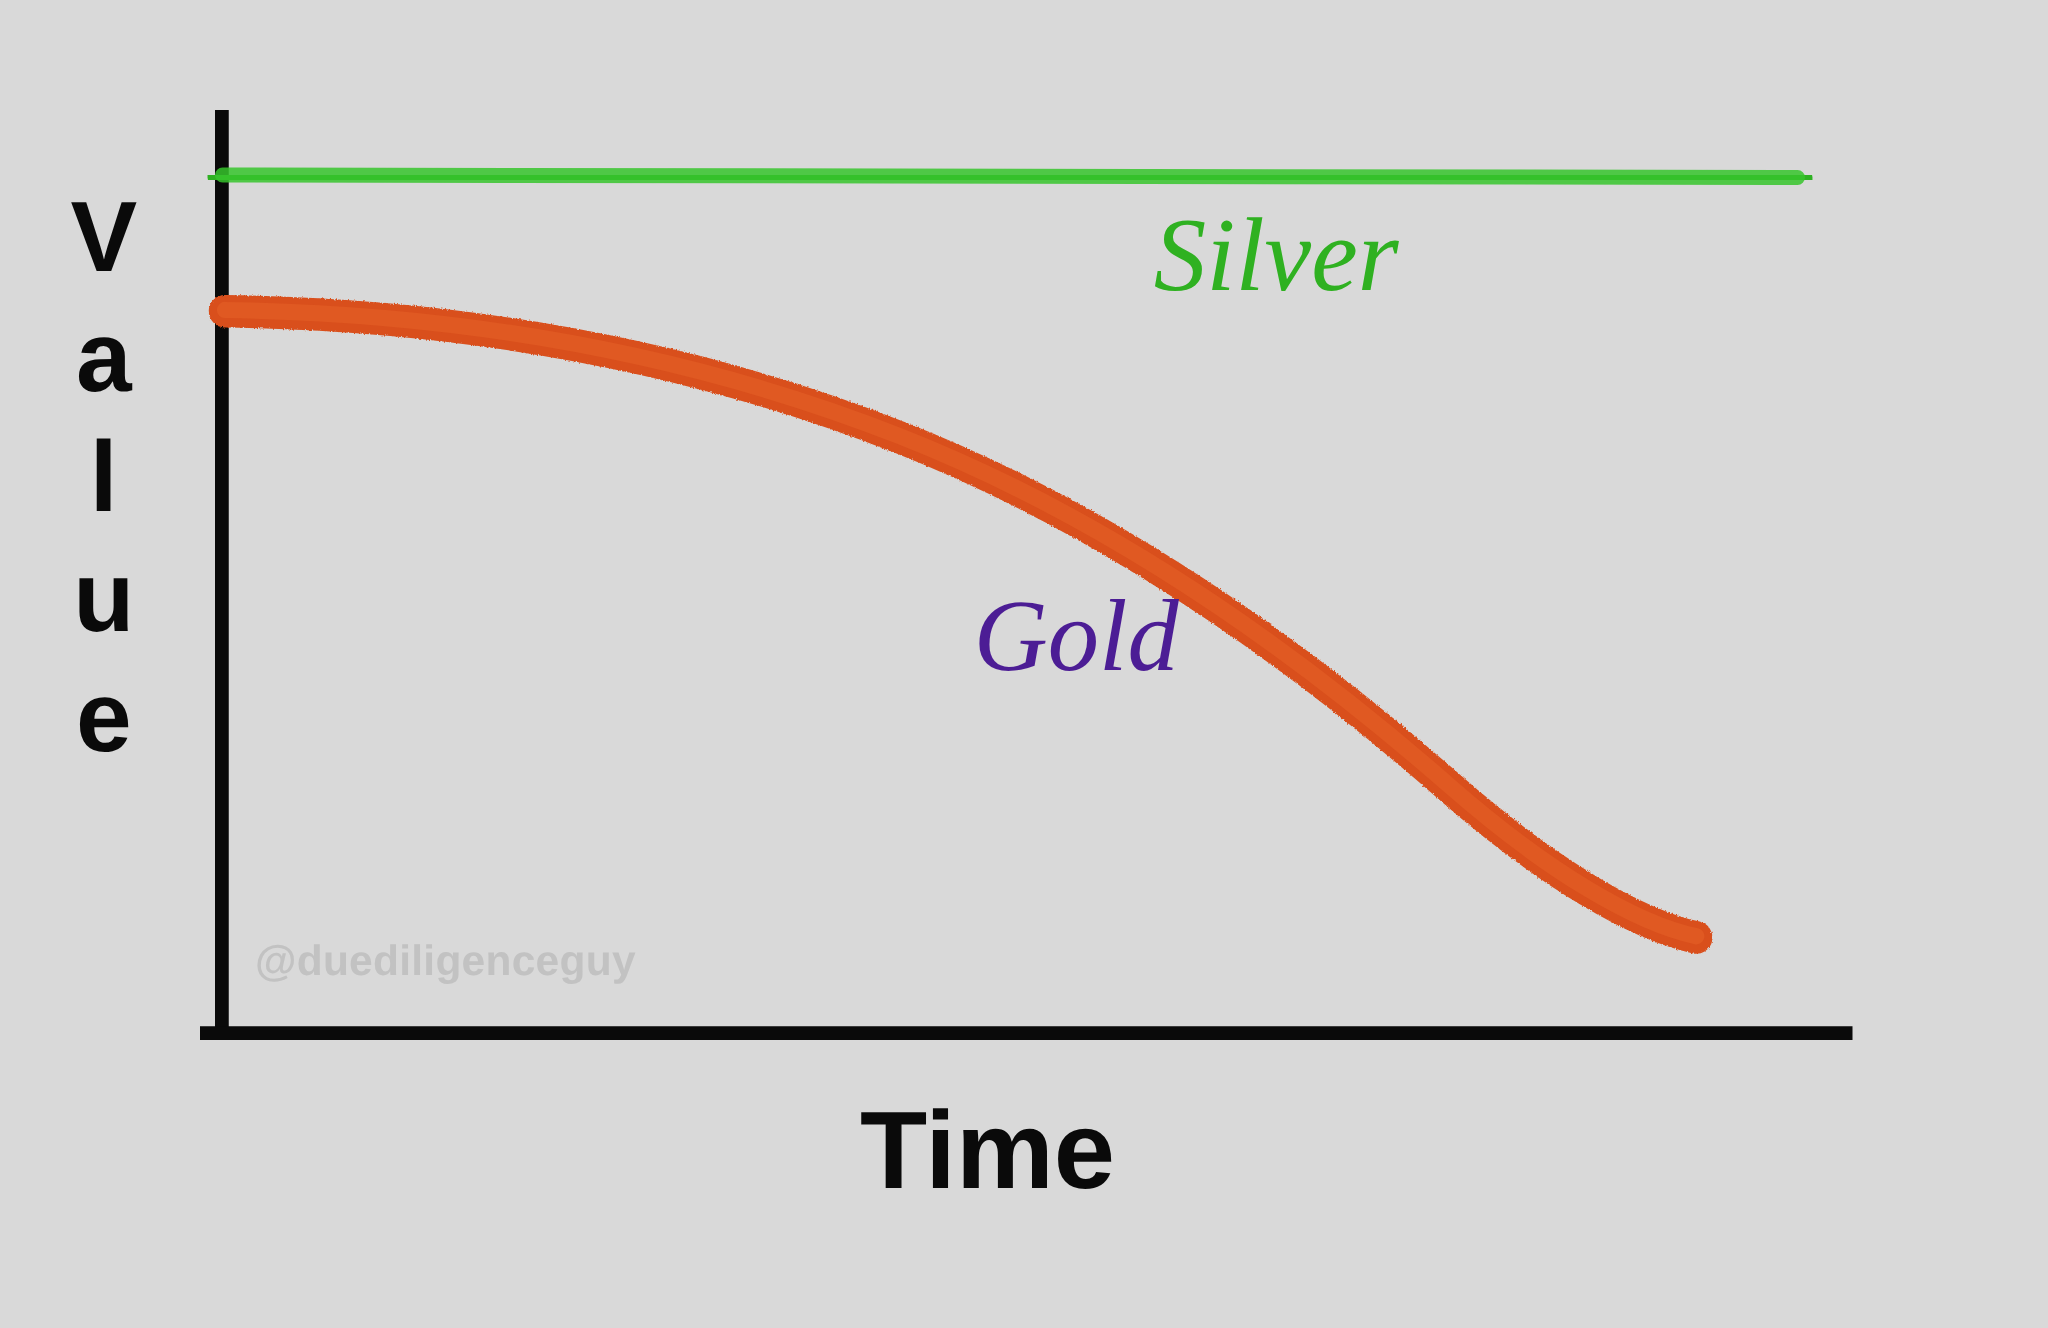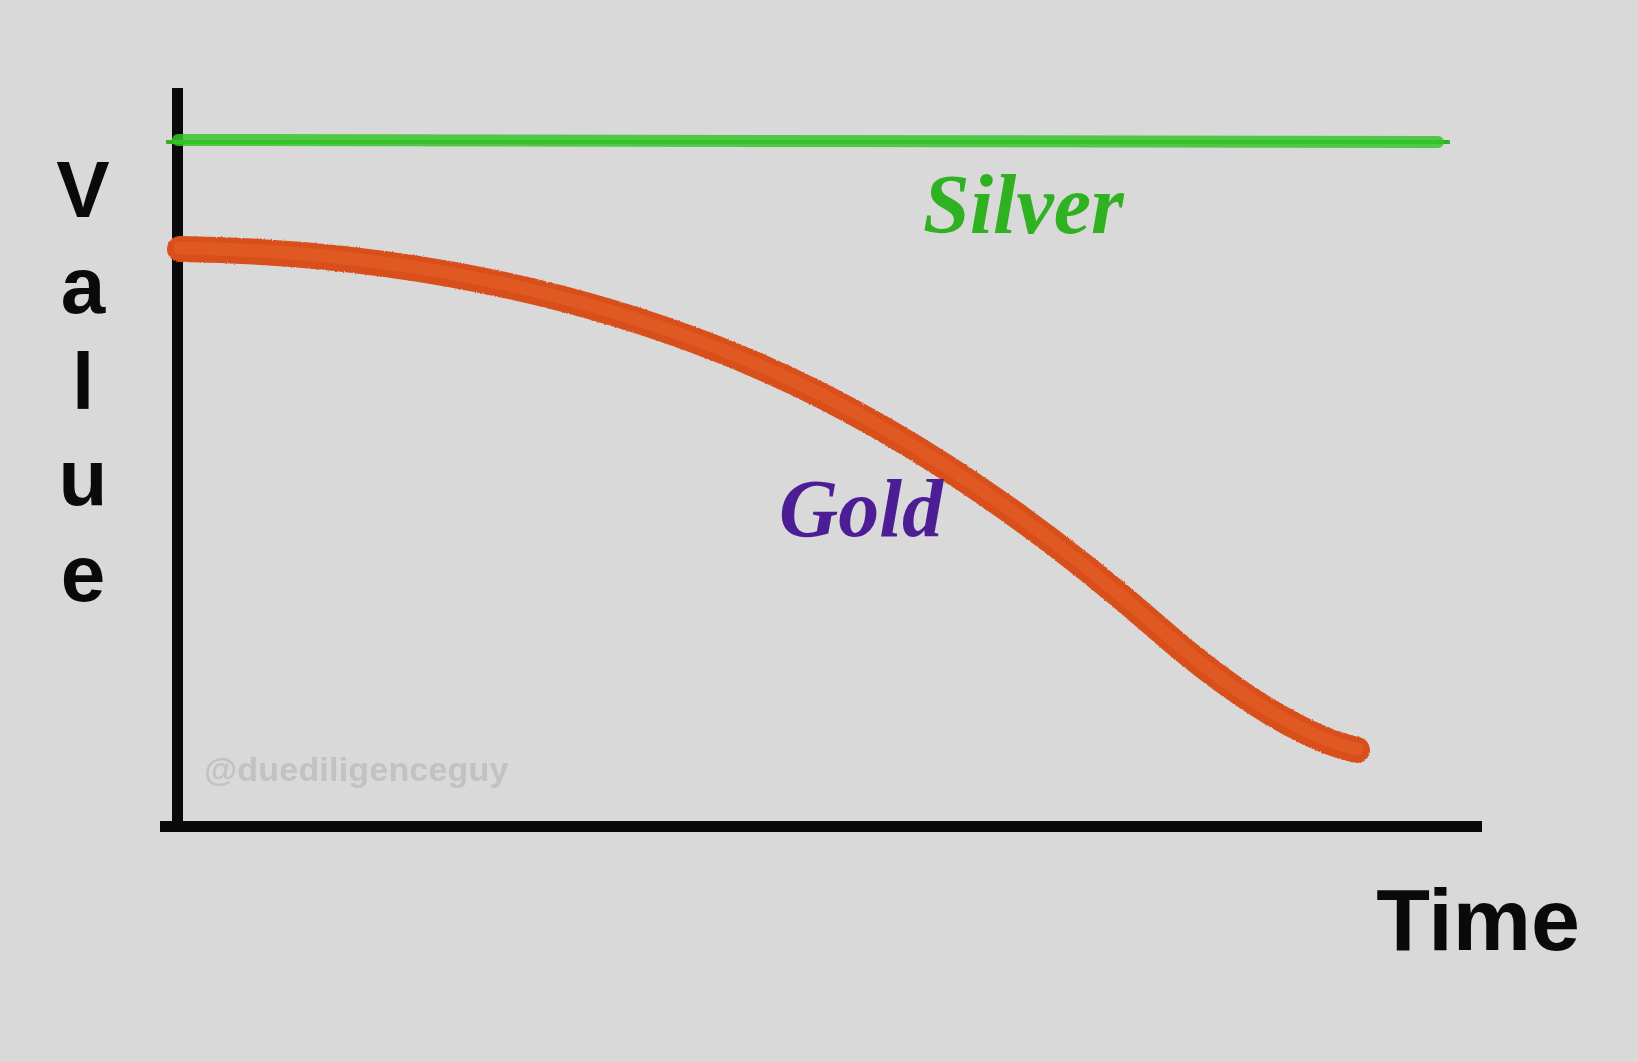--- a/index.html
+++ b/index.html
@@ -50,21 +50,21 @@
     top: 0;
     width: 1638px;
     height: 1062px;
     pointer-events: none;
   }
 
   
   .series-label {
     position: absolute;
     font-family: "Liberation Serif", "DejaVu Serif", serif;
-    font-weight: bold;
+    font-weight: normal;
     font-style: italic;
     white-space: nowrap;
     line-height: 1;
   }
   .label-silver {
     left: 923px;
     top: 163px;
     font-size: 84px;
     color: #2fb121;
   }
@@ -93,21 +93,21 @@
   .axis-title-y .glyph {
     display: block;
     height: 96px;
     line-height: 96px;
   }
   .axis-title-x {
     position: absolute;
     left: 0;
     top: 876px;
     width: 1580px;
-    text-align: right;
+    text-align: center;
     font-size: 88px;
     font-weight: bold;
     color: #0a0a0a;
     line-height: 1;
   }
 
   
   .watermark {
     position: absolute;
     left: 204px;

